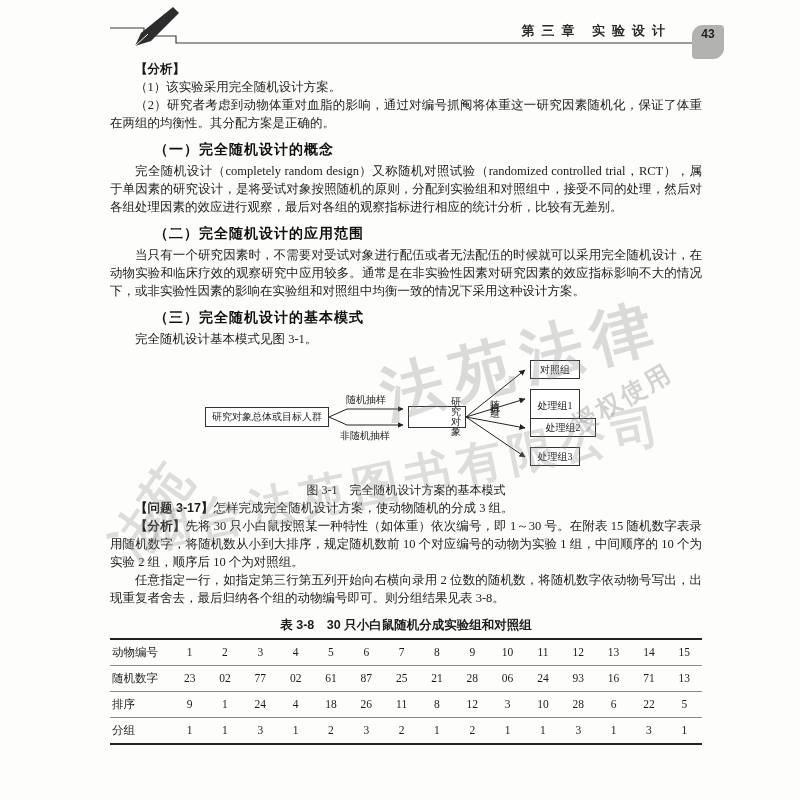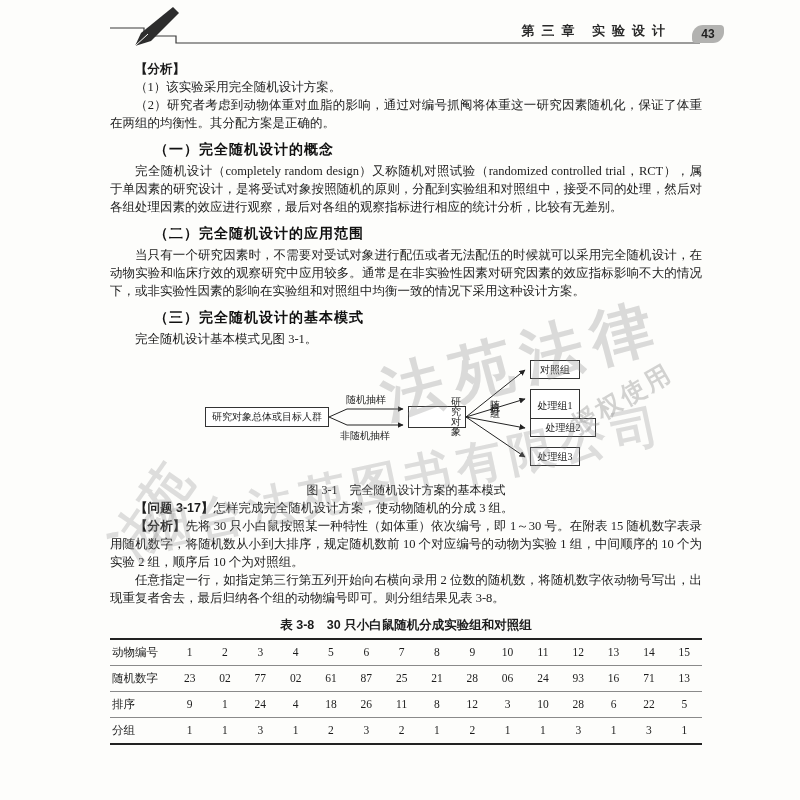--- a/index.html
+++ b/index.html
@@ -6,21 +6,21 @@
   html,body { width:800px; height:800px; }
   body { background:#e9e9e7; font-family:"Liberation Serif","DejaVu Serif",serif; }
   .page { position:relative; width:800px; height:800px; background:#fdfdfb; overflow:hidden; color:#1c1c1c; }
 
   
   .header { position:absolute; left:0; top:0; width:800px; height:58px; z-index:1; }
   .header-rule { position:absolute; left:108px; top:10px; }
   .pen-icon { position:absolute; left:128px; top:4px; }
   .chapter { position:absolute; right:128px; top:22px; font-size:13px; letter-spacing:7px;
              font-family:"Liberation Sans","DejaVu Sans",sans-serif; font-weight:bold; color:#2a2a2a; }
-  .badge { position:absolute; left:692px; top:25px; width:32px; height:18px; background:#b2b2b0;
+  .badge { position:absolute; left:692px; top:25px; width:32px; height:34px; background:#b2b2b0;
            border-radius:11px 4px 11px 4px; text-align:center; font-size:12px; line-height:18px;
            color:#1e1e1e; font-family:"Liberation Sans","DejaVu Sans",sans-serif; font-weight:bold; }
 
   
   .content { position:absolute; left:110px; top:60px; width:592px; z-index:1;
              font-size:12.5px; line-height:18px; text-align:justify; }
   p.indent { text-indent:2em; }
   .hei { font-family:"Liberation Sans","DejaVu Sans",sans-serif; font-weight:bold; }
   h3.section { font-family:"Liberation Sans","DejaVu Sans",sans-serif; font-weight:bold;
                font-size:14px; letter-spacing:1px; margin:8px 0 4px 44px; color:#111; }

